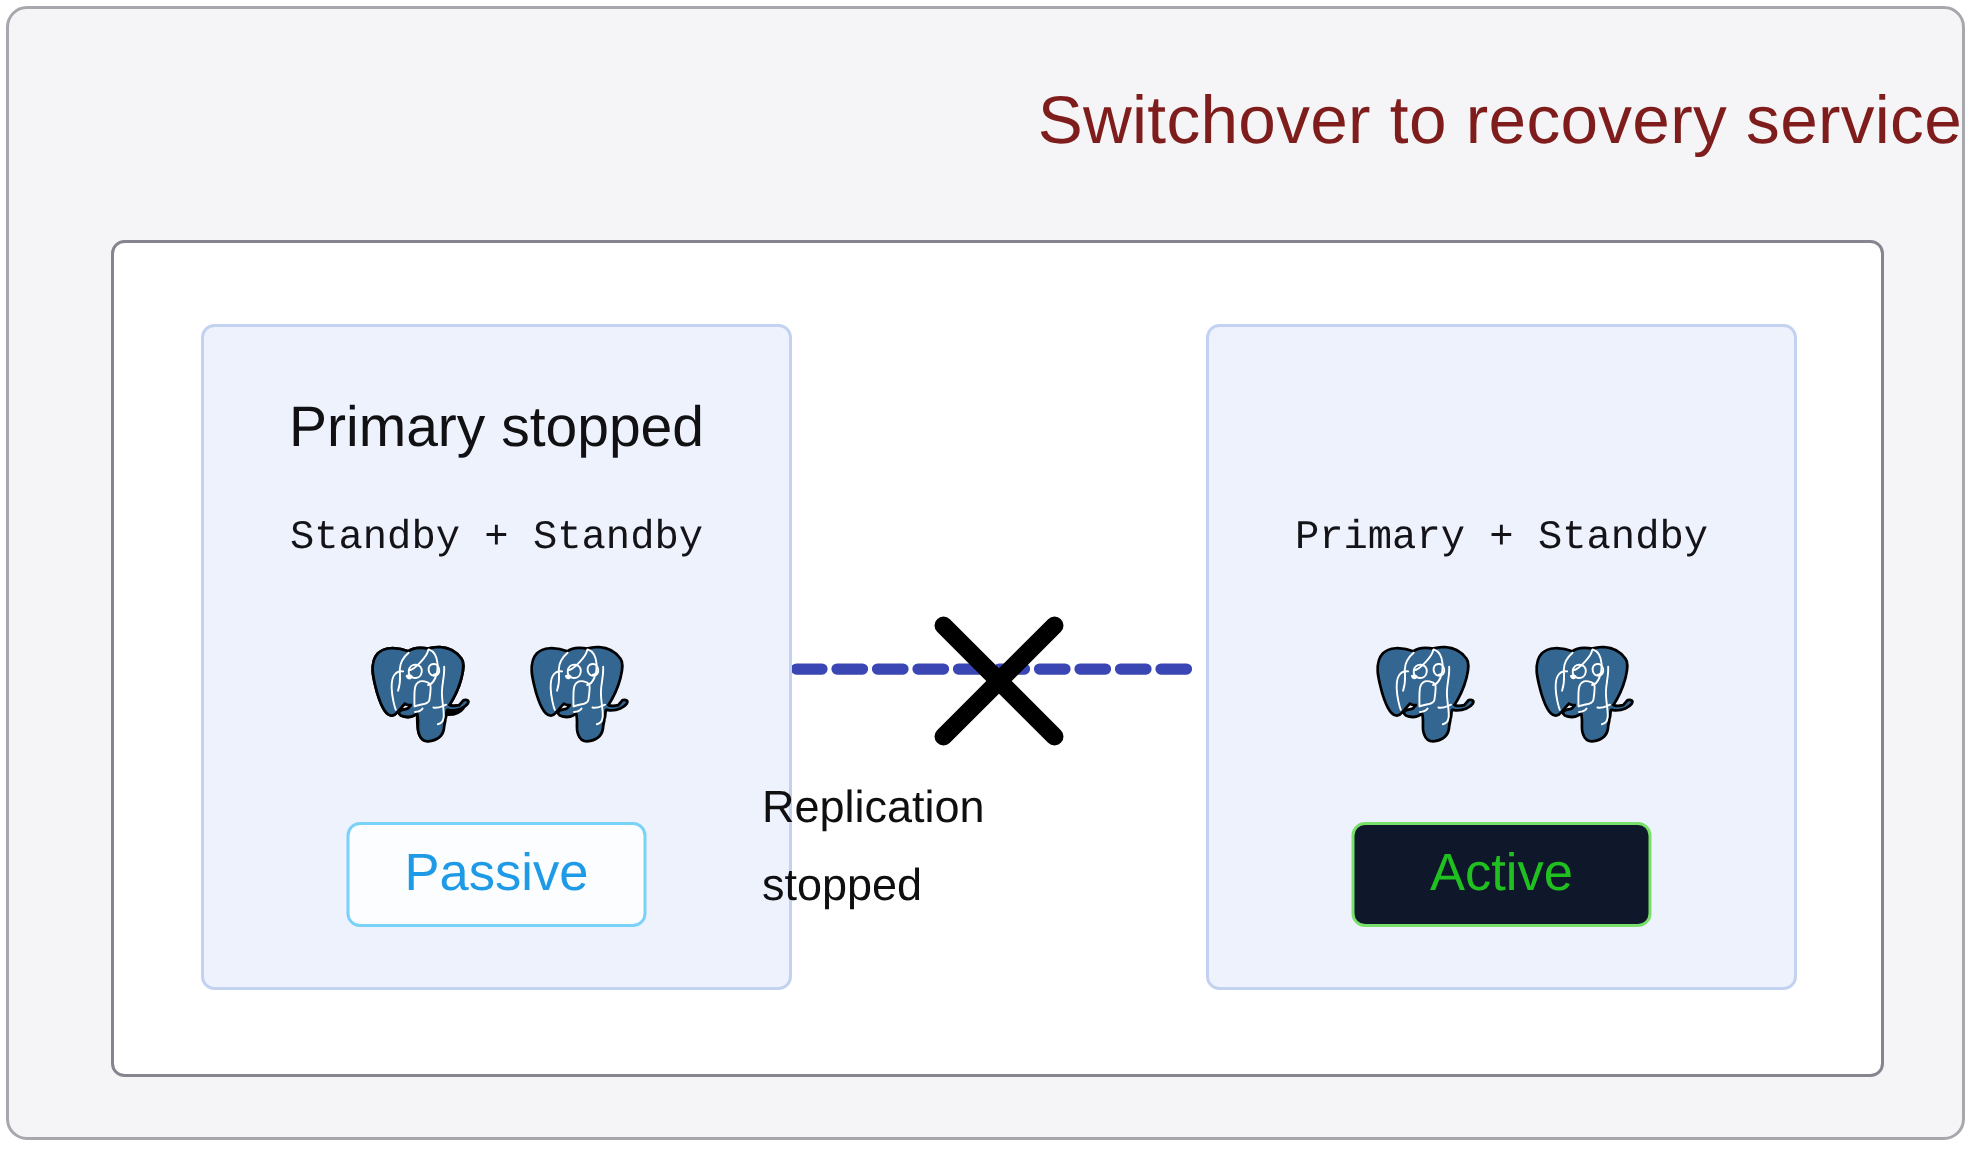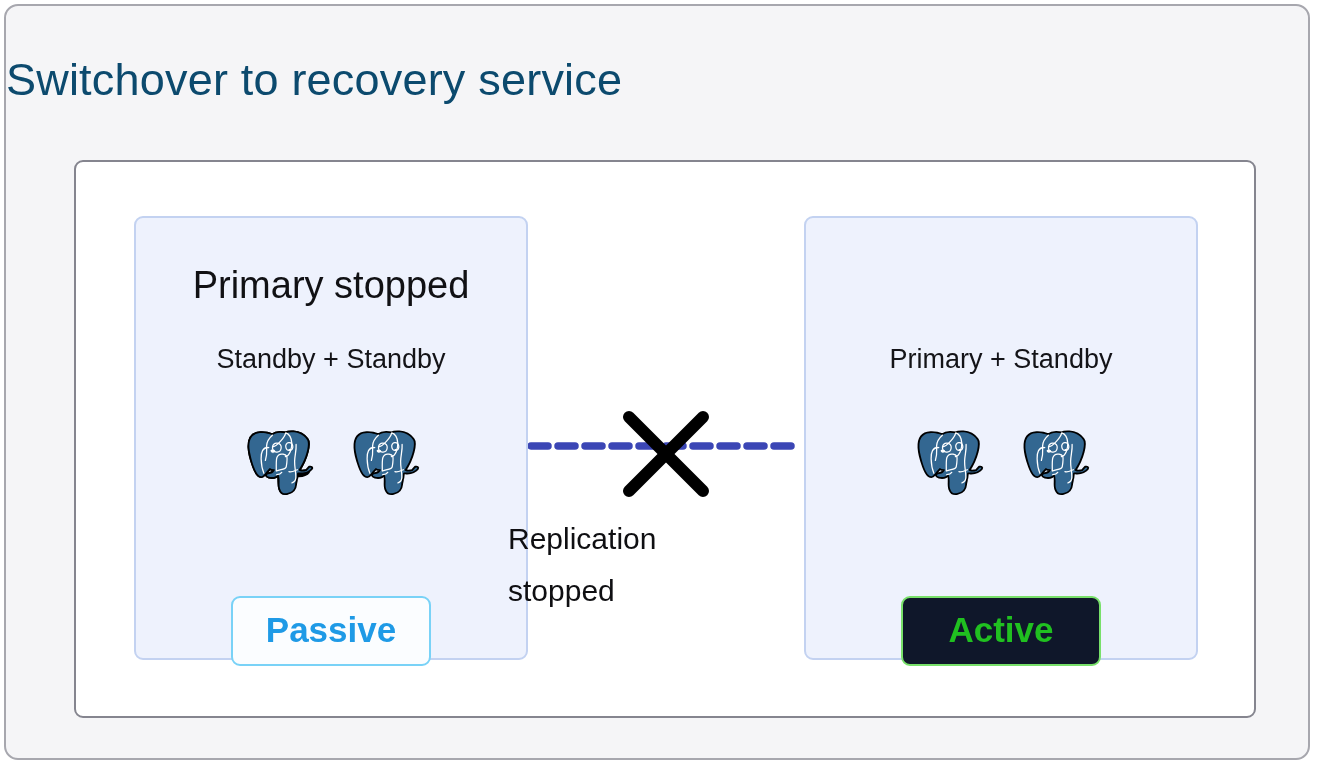--- a/index.html
+++ b/index.html
@@ -24,24 +24,24 @@
     background: #f5f5f7;
     border: 2px solid #a7a7ae;
     border-radius: 14px;
   }
 
   .diagram-title {
     position: absolute;
     left: 0;
     top: 48px;
     width: 100%;
-    text-align: left;
+    text-align: right;
     font-size: 45px;
     font-weight: 400;
-    color: #0c4a6e;
+    color: #7f1d1d;
     letter-spacing: 0.2px;
     white-space: nowrap;
   }
 
   .inner-card {
     position: absolute;
     left: 68px;
     top: 154px;
     width: 1182px;
     height: 558px;
@@ -79,20 +79,21 @@
   .panel-subtitle {
     position: absolute;
     left: 0;
     top: 126px;
     width: 100%;
     text-align: center;
     font-size: 27px;
     font-weight: 400;
     color: #141418;
     white-space: nowrap;
+    font-family: Liberation Mono, monospace;
   }
 
   .logo-row {
     position: absolute;
     left: 0;
     top: 207px;
     width: 100%;
     display: flex;
     justify-content: center;
     gap: 34px;
@@ -102,26 +103,25 @@
   .status-badge {
     position: absolute;
     top: 330px;
     left: 50%;
     transform: translateX(-50%);
     box-sizing: border-box;
     min-width: 200px;
     padding: 12px 30px 14px;
     text-align: center;
     font-size: 35px;
-    font-weight: 700;
+    font-weight: 400;
     border-width: 2px;
     border-style: solid;
     border-radius: 9px;
     white-space: nowrap;
-    margin-top: 48px;
   }
   .status-badge.passive {
     background: #fbfdff;
     border-color: #79d2f7;
     color: #1f9ae6;
   }
   .status-badge.active {
     background: #0f172a;
     border-color: #78e06a;
     color: #20c020;

